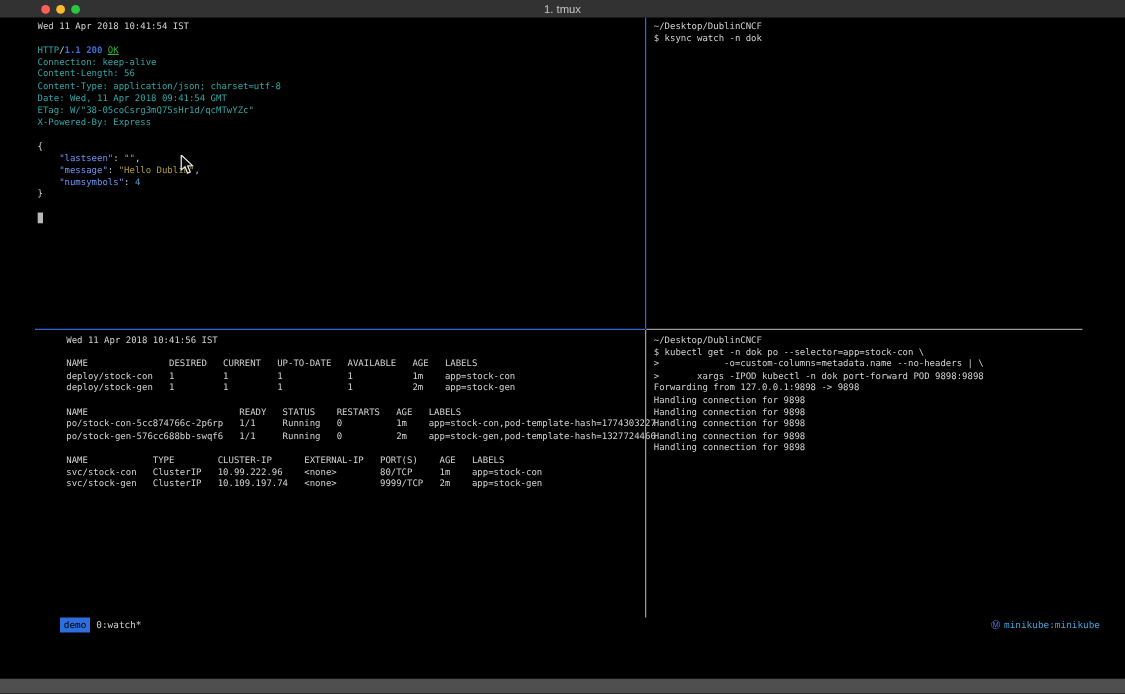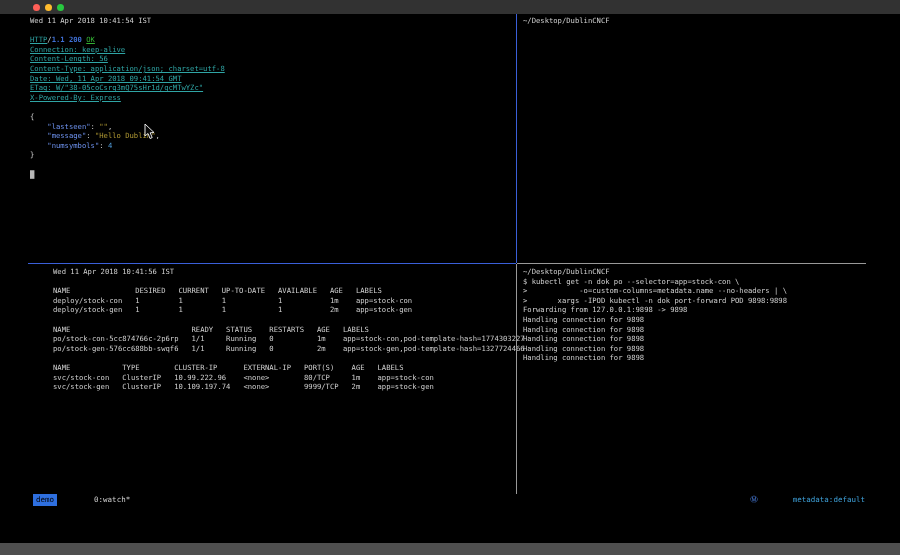--- a/index.html
+++ b/index.html
@@ -24,38 +24,38 @@
     position:absolute; font-size:7.2px; line-height:9.6px;
     white-space:pre; overflow:hidden; color:var(--fg);
   }
   .pane-tl { left:30px;  top:16px;  width:486px; height:246px; }
   .pane-tr { left:523px; top:16px;  width:343px; height:246px; }
   .pane-bl { left:30px;  top:267px; width:486px; height:226px;margin-left:23px; }
   .pane-br { left:523px; top:267px; width:343px; height:226px; }
   .tline { min-height:9.6px; }
 
   .c-fg     { color:var(--fg); }
-  .c-cyan   { color:var(--cyan);text-decoration:underline; }
+  .c-cyan   { color:var(--cyan); }
   .c-blue   { color:var(--blue);font-weight:bold; }
   .c-green  { color:var(--green);text-decoration:underline; }
   .c-key    { color:var(--key); }
   .c-str    { color:var(--str); }
   .c-num    { color:var(--num); }
   .c-cursor { color:var(--cursor); }
 
   .divider { position:absolute; }
   .v-top    { left:516px; top:14px;  width:1px;   height:249px; background:var(--border-active); }
   .v-bottom { left:516px; top:264px; width:1px;   height:230px; background:var(--border-inactive); }
   .h-left   { left:28px;  top:263px; width:488px; height:1px;   background:var(--border-active); }
   .h-right  { left:517px; top:263px; width:349px; height:1px;   background:var(--border-inactive); }
 
   .statusbar {
-    position:absolute; left:3px; top:494px; width:866px; height:12px;
+    position:absolute; left:18px; top:494px; width:866px; height:12px;
     display:flex; align-items:center; padding-left:30px;
-    font-size:7.5px; line-height:12px;gap:32px;
+    font-size:7.5px; line-height:12px;
   }
   .chip {
     background:var(--status-chip-bg); color:var(--status-chip-fg);
     padding:0 3px; margin-right:5px;
   }
   .winname { color:var(--status-fg); }
   .spacer { flex:1; }
   .m-icon { color:var(--minikube-icon); margin-right:3px; }
   .ctx { color:var(--status-right); margin-right:4px; }
 
@@ -70,38 +70,39 @@
 <body>
 
 <div class="screen">
 
   <div class="titlebar">
     <div class="lights">
       <span class="light l-close"></span>
       <span class="light l-min"></span>
       <span class="light l-zoom"></span>
     </div>
+    <div class="title">1. tmux</div>
   </div>
 
   <div class="pane pane-tl"><div class="tline"><span class="c-fg">Wed 11 Apr 2018 10:41:54 IST</span></div><div class="tline">&nbsp;</div><div class="tline"><span class="c-cyan">HTTP</span><span class="c-fg">/</span><span class="c-blue">1.1</span><span class="c-fg"> </span><span class="c-blue">200</span><span class="c-fg"> </span><span class="c-green">OK</span></div><div class="tline"><span class="c-cyan">Connection: keep-alive</span></div><div class="tline"><span class="c-cyan">Content-Length: 56</span></div><div class="tline"><span class="c-cyan">Content-Type: application/json; charset=utf-8</span></div><div class="tline"><span class="c-cyan">Date: Wed, 11 Apr 2018 09:41:54 GMT</span></div><div class="tline"><span class="c-cyan">ETag: W/"38-05coCsrg3mQ75sHr1d/qcMTwYZc"</span></div><div class="tline"><span class="c-cyan">X-Powered-By: Express</span></div><div class="tline">&nbsp;</div><div class="tline"><span class="c-fg">{</span></div><div class="tline"><span class="c-fg">    </span><span class="c-key">"lastseen"</span><span class="c-fg">: </span><span class="c-str">""</span><span class="c-fg">,</span></div><div class="tline"><span class="c-fg">    </span><span class="c-key">"message"</span><span class="c-fg">: </span><span class="c-str">"Hello Dublin"</span><span class="c-fg">,</span></div><div class="tline"><span class="c-fg">    </span><span class="c-key">"numsymbols"</span><span class="c-fg">: </span><span class="c-num">4</span></div><div class="tline"><span class="c-fg">}</span></div><div class="tline">&nbsp;</div><div class="tline"><span class="c-cursor">█</span></div></div>
-  <div class="pane pane-tr"><div class="tline"><span class="c-fg">~/Desktop/DublinCNCF</span></div></div>
+  <div class="pane pane-tr"><div class="tline"><span class="c-fg">~/Desktop/DublinCNCF</span></div><div class="tline"><span class="c-fg">$ ksync watch -n dok</span></div></div>
   <div class="pane pane-bl"><div class="tline"><span class="c-fg">Wed 11 Apr 2018 10:41:56 IST</span></div><div class="tline">&nbsp;</div><div class="tline"><span class="c-fg">NAME               DESIRED   CURRENT   UP-TO-DATE   AVAILABLE   AGE   LABELS</span></div><div class="tline"><span class="c-fg">deploy/stock-con   1         1         1            1           1m    app=stock-con</span></div><div class="tline"><span class="c-fg">deploy/stock-gen   1         1         1            1           2m    app=stock-gen</span></div><div class="tline">&nbsp;</div><div class="tline"><span class="c-fg">NAME                            READY   STATUS    RESTARTS   AGE   LABELS</span></div><div class="tline"><span class="c-fg">po/stock-con-5cc874766c-2p6rp   1/1     Running   0          1m    app=stock-con,pod-template-hash=1774303227</span></div><div class="tline"><span class="c-fg">po/stock-gen-576cc688bb-swqf6   1/1     Running   0          2m    app=stock-gen,pod-template-hash=1327724466</span></div><div class="tline">&nbsp;</div><div class="tline"><span class="c-fg">NAME            TYPE        CLUSTER-IP      EXTERNAL-IP   PORT(S)    AGE   LABELS</span></div><div class="tline"><span class="c-fg">svc/stock-con   ClusterIP   10.99.222.96    &lt;none&gt;        80/TCP     1m    app=stock-con</span></div><div class="tline"><span class="c-fg">svc/stock-gen   ClusterIP   10.109.197.74   &lt;none&gt;        9999/TCP   2m    app=stock-gen</span></div></div>
   <div class="pane pane-br"><div class="tline"><span class="c-fg">~/Desktop/DublinCNCF</span></div><div class="tline"><span class="c-fg">$ kubectl get -n dok po --selector=app=stock-con \</span></div><div class="tline"><span class="c-fg">&gt;            -o=custom-columns=metadata.name --no-headers | \</span></div><div class="tline"><span class="c-fg">&gt;       xargs -IPOD kubectl -n dok port-forward POD 9898:9898</span></div><div class="tline"><span class="c-fg">Forwarding from 127.0.0.1:9898 -&gt; 9898</span></div><div class="tline"><span class="c-fg">Handling connection for 9898</span></div><div class="tline"><span class="c-fg">Handling connection for 9898</span></div><div class="tline"><span class="c-fg">Handling connection for 9898</span></div><div class="tline"><span class="c-fg">Handling connection for 9898</span></div><div class="tline"><span class="c-fg">Handling connection for 9898</span></div></div>
 
   <div class="divider v-top"></div>
   <div class="divider v-bottom"></div>
   <div class="divider h-left"></div>
   <div class="divider h-right"></div>
 
   <div class="statusbar">
     <span class="chip">demo</span>
     <span class="winname">0:watch*</span>
     <span class="spacer"></span>
     <span class="m-icon">Ⓜ</span>
-    <span class="ctx">metadata:default</span>
+    <span class="ctx">minikube:minikube</span>
   </div>
 
   <svg class="mouse" width="12" height="16" viewBox="0 0 12 16">
     <polygon points="1,0 1,12 4,9.5 6,14.5 8.2,13.6 6.2,8.8 10,8.5" fill="#0a0a0a" stroke="#e8e8e8" stroke-width="1"></polygon>
   </svg>
 
   <div class="dock"></div>
 
 </div>
 

